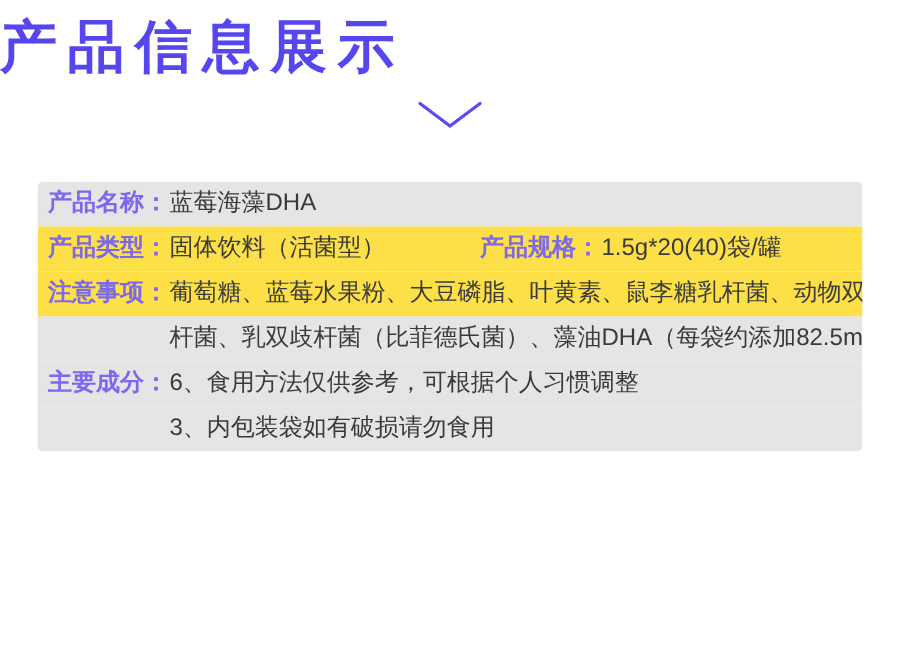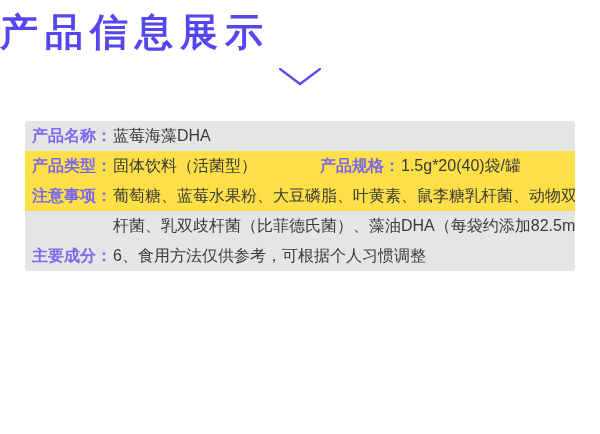--- a/index.html
+++ b/index.html
@@ -96,16 +96,19 @@
     <div class="row light">
       <span class="lbl"></span><span class="val">杆菌、乳双歧杆菌（比菲德氏菌）、藻油DHA（每袋约添加82.5mg）</span>
     </div>
 
 
     <div class="row light">
       <span class="lbl">主要成分：</span><span class="val">6、食用方法仅供参考，可根据个人习惯调整</span>
     </div>
 
 
+    <div class="row light">
+      <span class="lbl"></span><span class="val">3、内包装袋如有破损请勿食用</span>
+    </div>
 
 
   </div>
 </div>
 
 </body></html>

